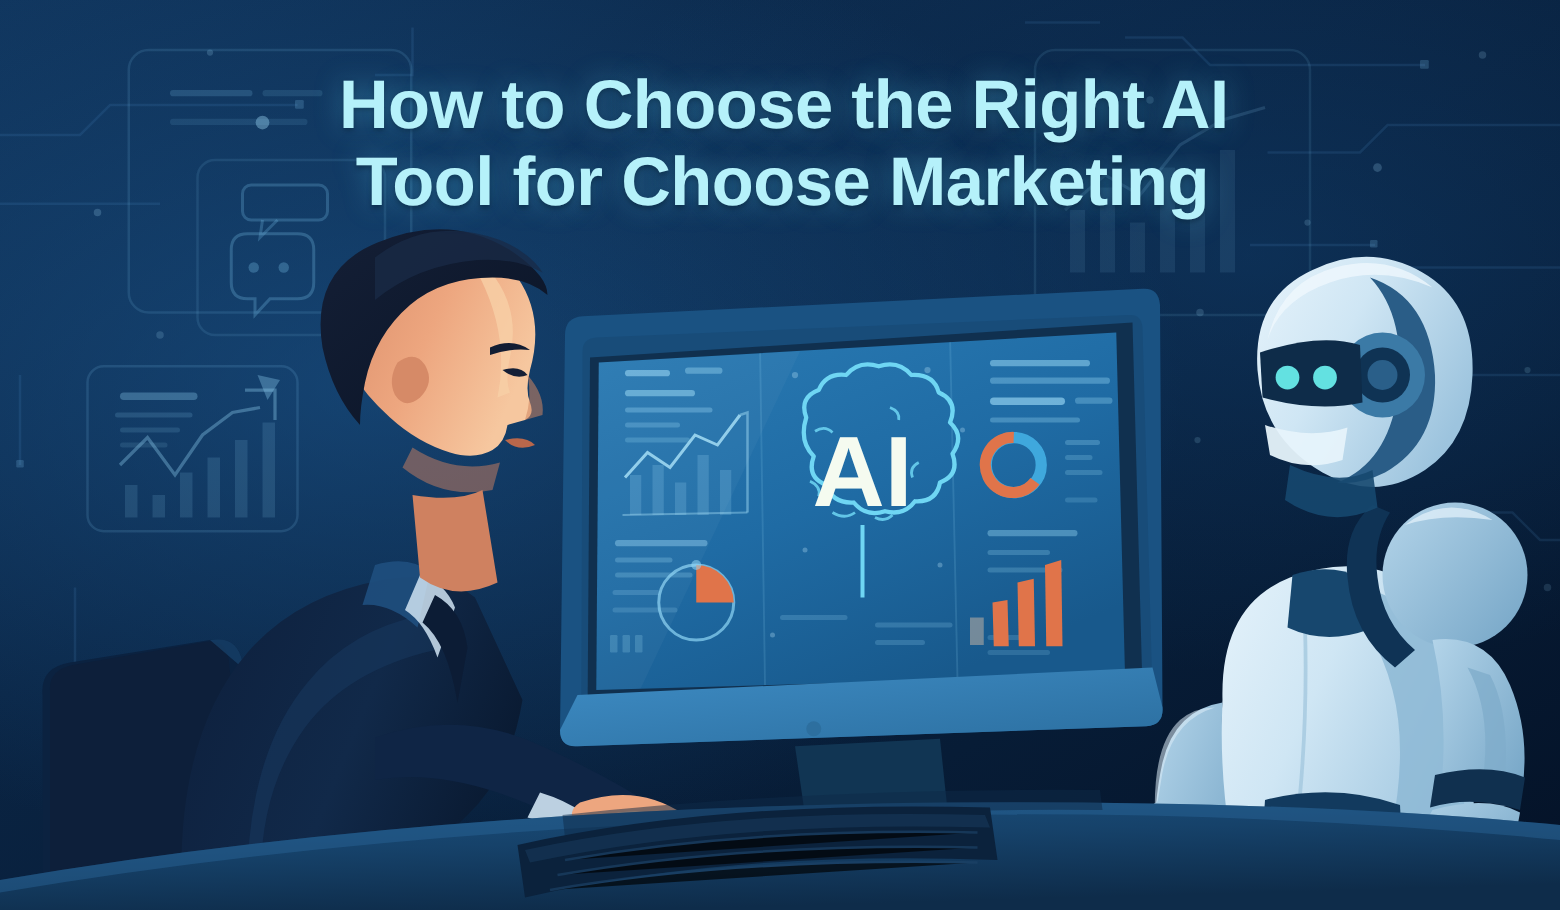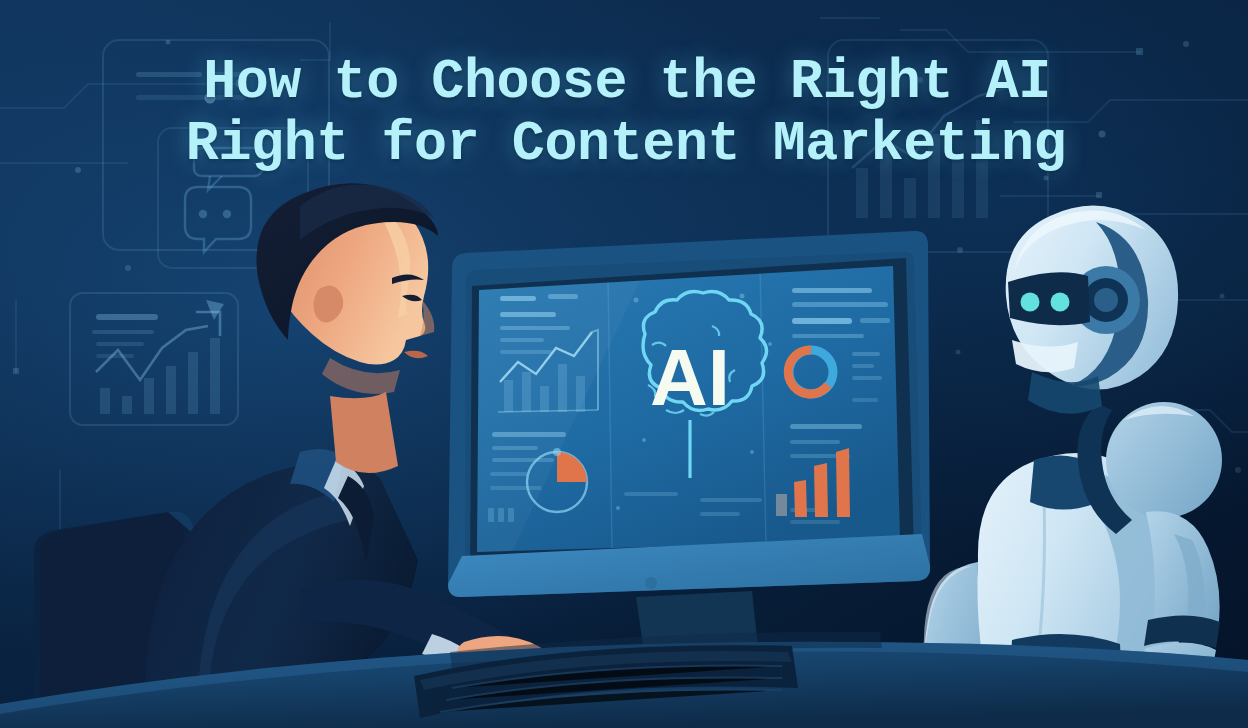--- a/index.html
+++ b/index.html
@@ -30,21 +30,21 @@
   .z-desk { z-index:4; }
   .z-title{ z-index:6; }
 
   
   .title-wrap{
     position:absolute; left:0; top:52px; width:1248px;
     text-align:center; pointer-events:none;
   }
   .title-line{
     display:block;
-    font-family:Liberation Mono, monospace;
+    font-family:Liberation Sans, sans-serif;
     font-weight:700;
     font-size:55px;
     line-height:62px;
     letter-spacing:-0.4px;
     color:#b5f1fa;
     text-shadow:0 0 22px rgba(90,200,235,0.40), 0 2px 4px rgba(0,20,40,0.55);
   }
   .title-line.l1{ padding-left:6px; }
   .title-line.l2{ padding-left:4px; }
 </style>
@@ -515,16 +515,16 @@
       <g stroke="#1d4368" stroke-width="2" opacity="0.65">
         <path d="M452 688 q150-26 330-22"></path>
         <path d="M446 700 q150-26 336-22"></path>
         <path d="M440 712 q150-26 342-22"></path>
       </g>
     </g>
   </svg>
 
   <div class="title-wrap z-title">
     <span class="title-line l1">How to Choose the Right AI</span>
-    <span class="title-line l2">Right for Content Marketing</span>
+    <span class="title-line l2">Tool for Choose Marketing</span>
   </div>
 
 </div>
 
 </body></html>

